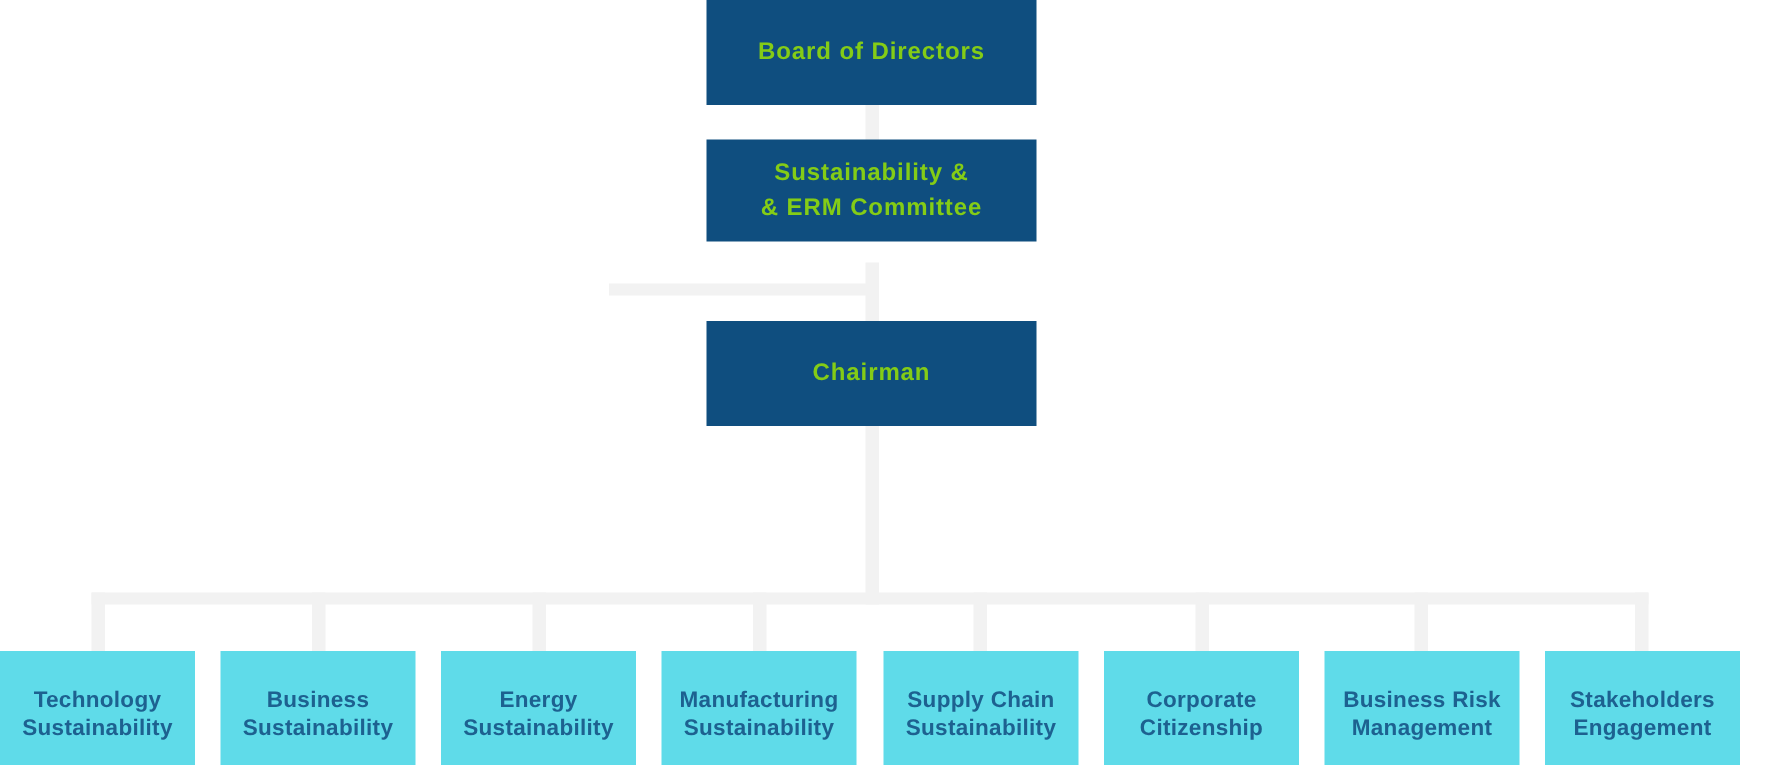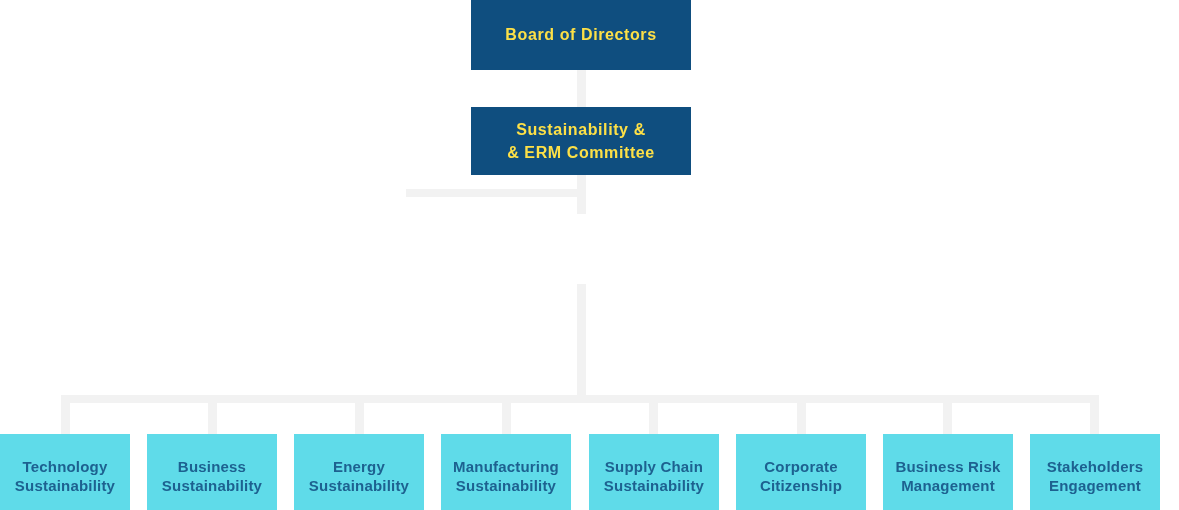--- a/index.html
+++ b/index.html
@@ -21,21 +21,21 @@
     position: absolute;
     display: flex;
     align-items: center;
     justify-content: center;
     text-align: center;
     white-space: pre-line;
     box-sizing: border-box;
   }
   .node--navy {
     background: #0f4e7f;
-    color: #fde047;
+    color: #84cc16;
     font-weight: 700;
     font-size: 16px;
     letter-spacing: 0.6px;
     line-height: 1.45;
   }
   .node--green {
     background: #87db62;
     color: #ffffff;
     font-weight: 700;
     font-size: 15px;
@@ -69,24 +69,25 @@
   <div class="connector" style="left:208px; top:395px; width:9px; height:39px;"></div>
   <div class="connector" style="left:355px; top:395px; width:9px; height:39px;"></div>
   <div class="connector" style="left:502px; top:395px; width:9px; height:39px;"></div>
   <div class="connector" style="left:649px; top:395px; width:9px; height:39px;"></div>
   <div class="connector" style="left:797px; top:395px; width:9px; height:39px;"></div>
   <div class="connector" style="left:943px; top:395px; width:9px; height:39px;"></div>
   <div class="connector" style="left:1090px; top:395px; width:9px; height:39px;"></div>
 
   <div class="node node--navy" style="left:471px; top:0px; width:220px; height:70px;">Board of Directors</div>
 
-  <div class="node node--navy" style="left:471px; top:107px; width:220px; height:68px;">Sustainability &amp;
+  <div class="node node--navy" style="left:471px; top:93px; width:220px; height:68px;">Sustainability &amp;
 &amp; ERM Committee</div>
 
 
+  <div class="node node--navy" style="left:471px; top:214px; width:220px; height:70px;">Chairman</div>
 
   <div class="node node--cyan" style="left:0px; top:434px; width:130px; height:84px;">Technology
 Sustainability</div>
   <div class="node node--cyan" style="left:147px; top:434px; width:130px; height:84px;">Business
 Sustainability</div>
   <div class="node node--cyan" style="left:294px; top:434px; width:130px; height:84px;">Energy
 Sustainability</div>
   <div class="node node--cyan" style="left:441px; top:434px; width:130px; height:84px;">Manufacturing
 Sustainability</div>
   <div class="node node--cyan" style="left:589px; top:434px; width:130px; height:84px;">Supply Chain

